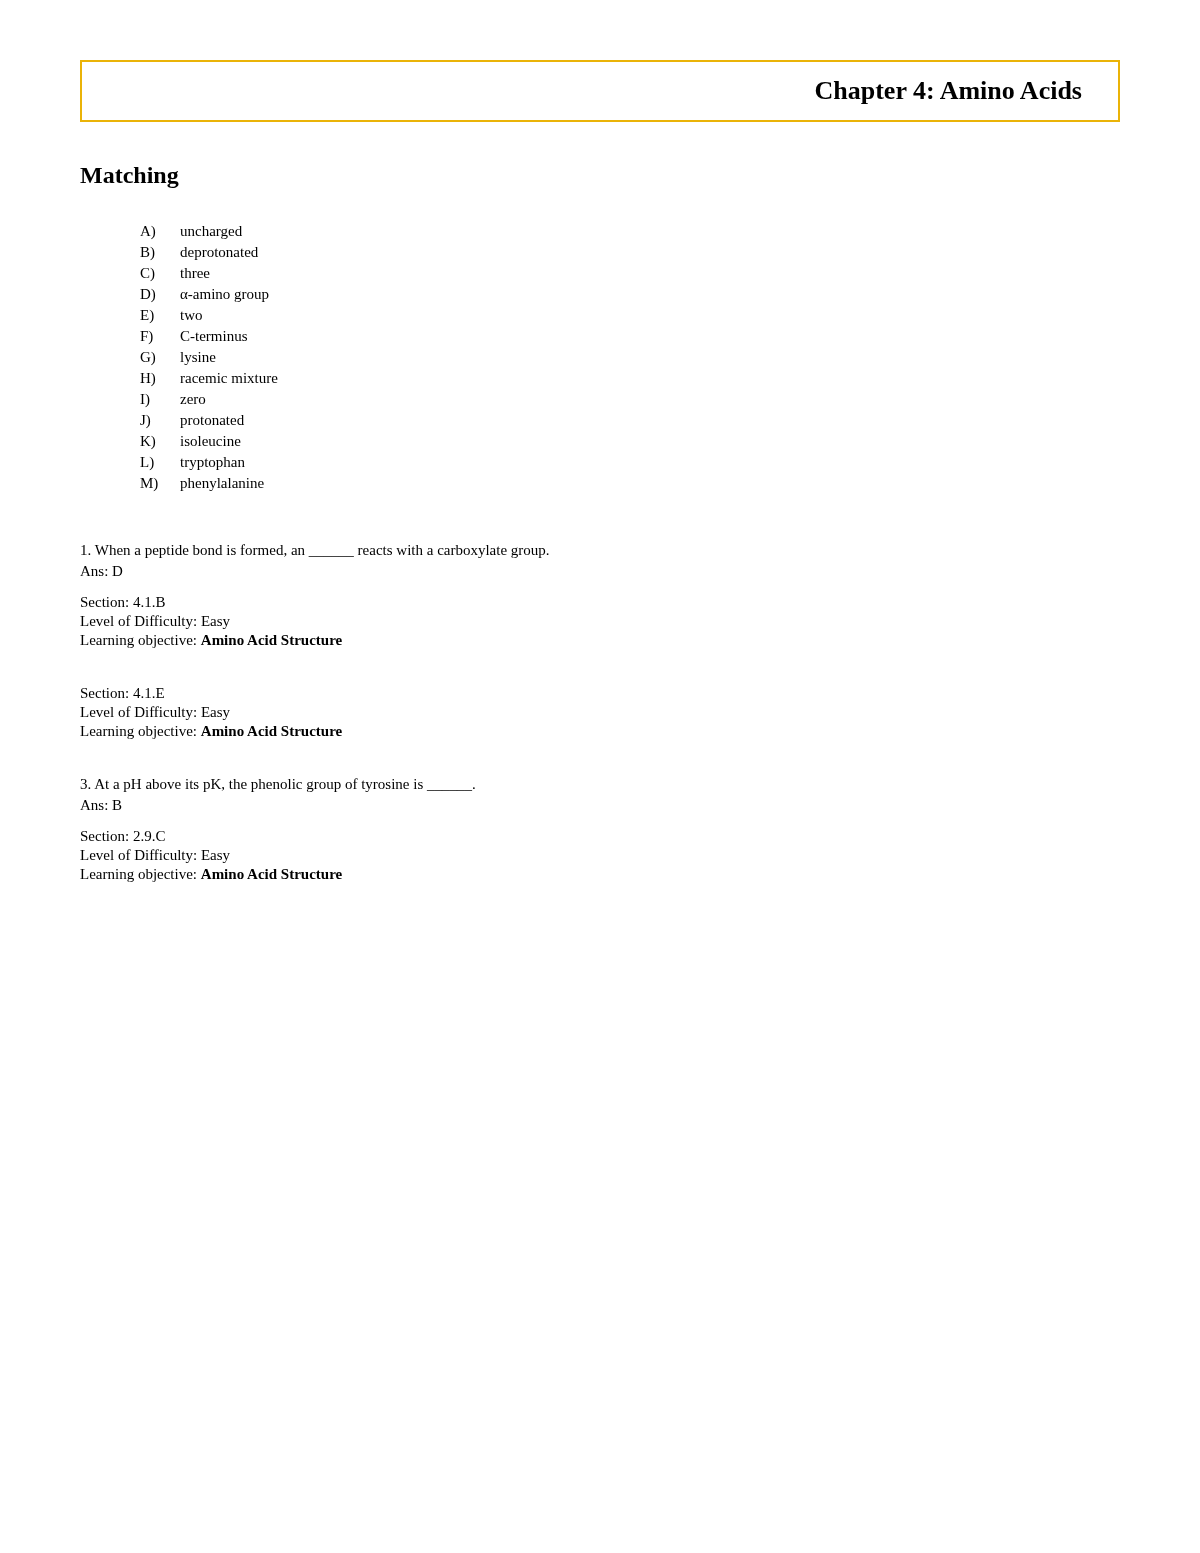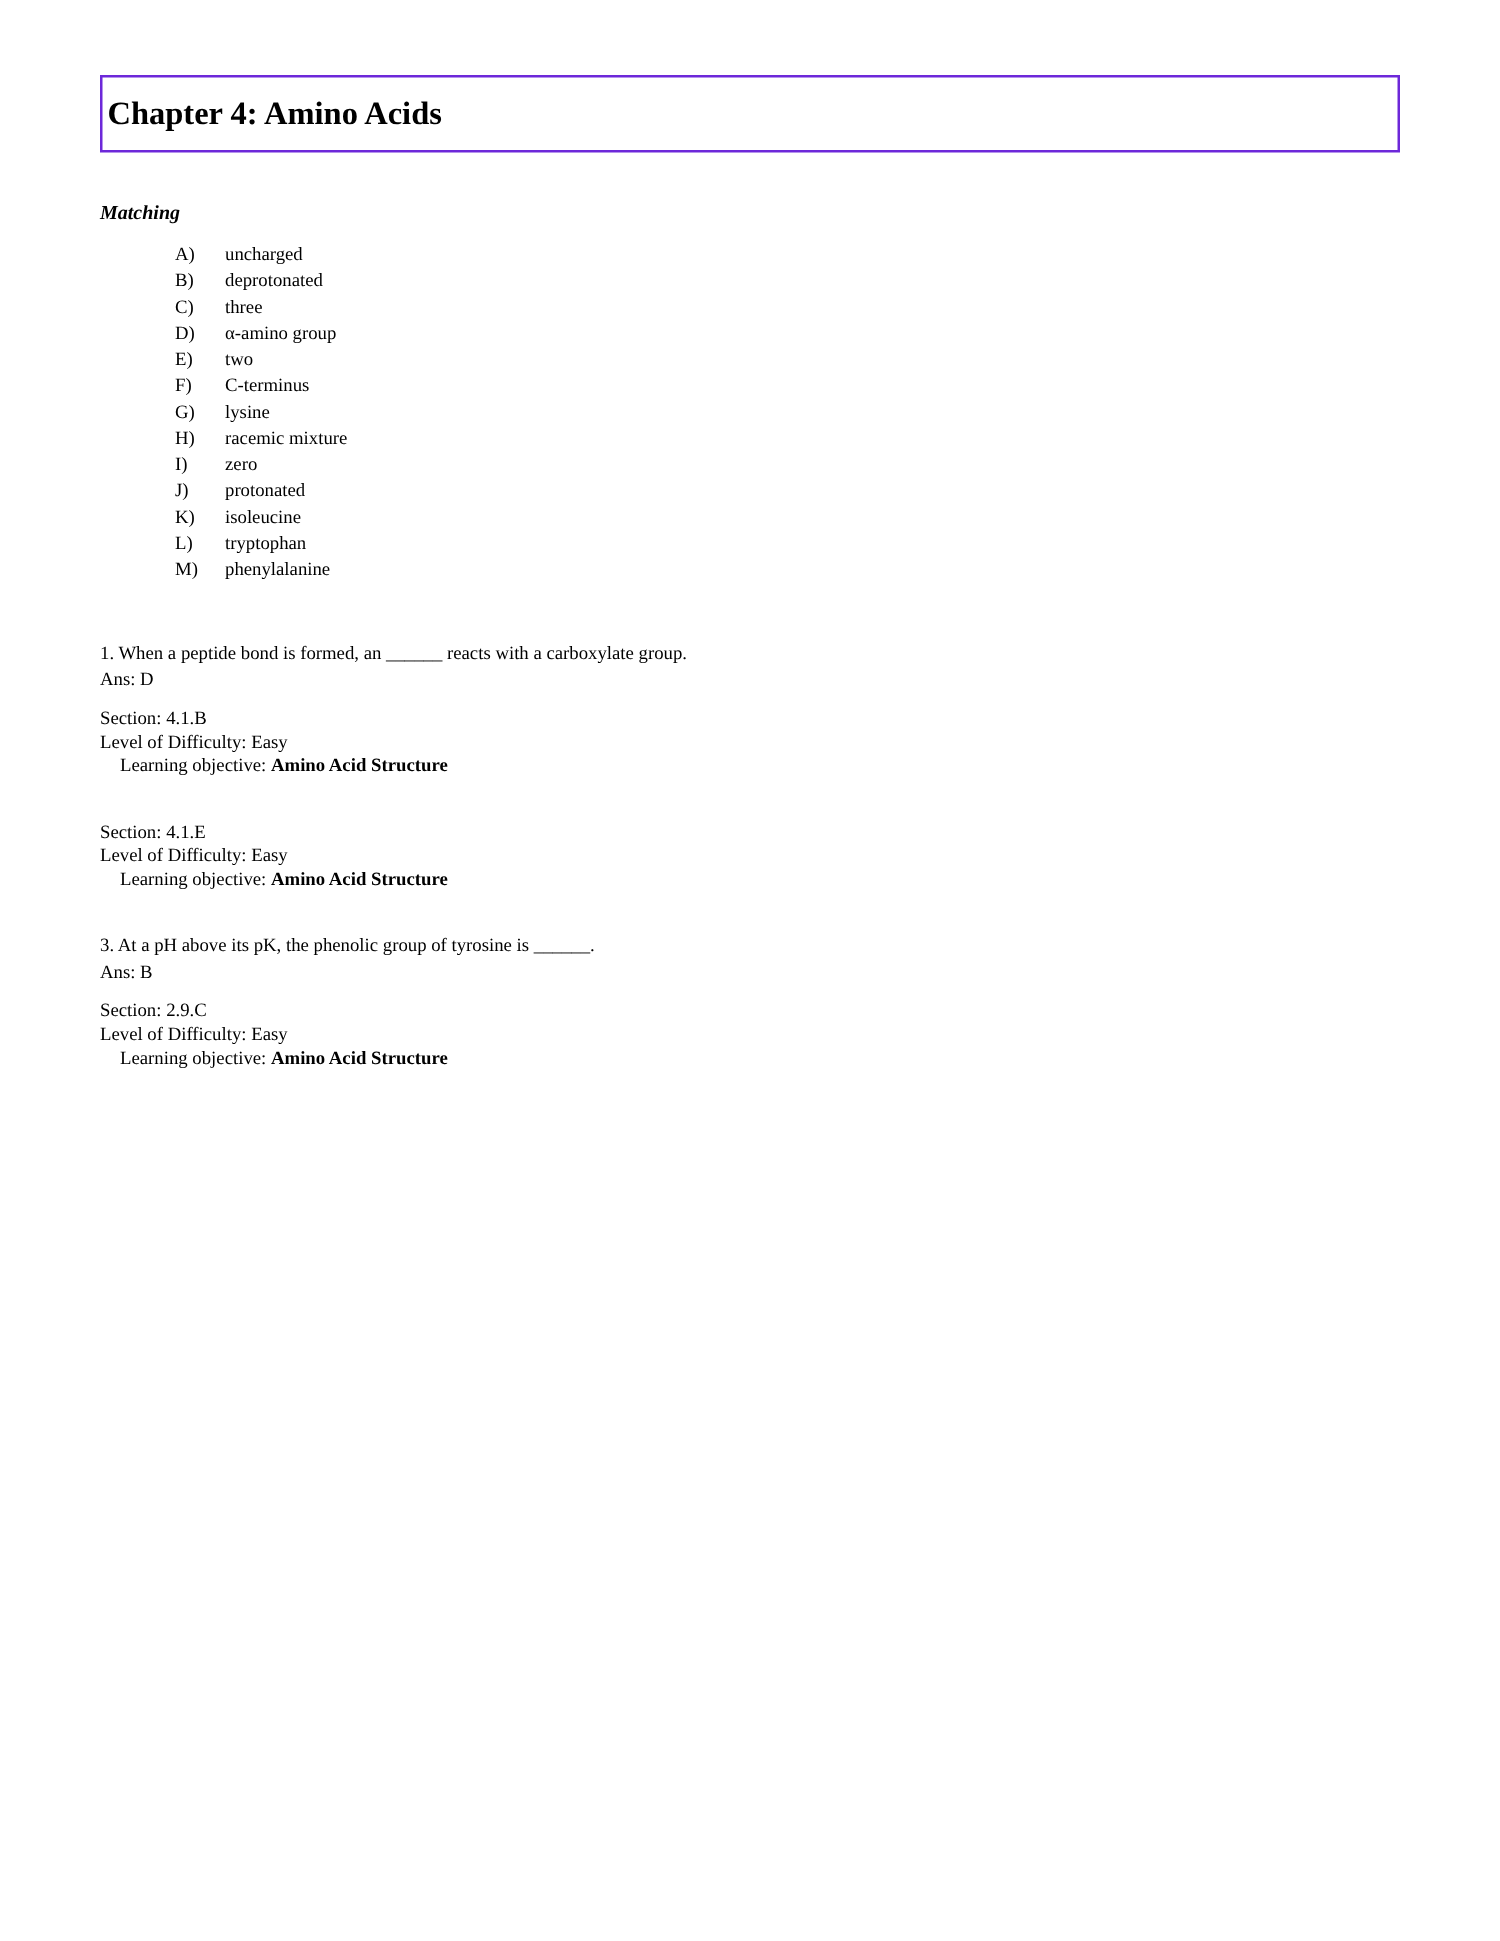--- a/index.html
+++ b/index.html
@@ -12,36 +12,35 @@
       background: #ffffff;
       font-family: "Times New Roman", Times, serif;
       font-size: 15px;
       color: #000000;
       width: 1200px;
       min-height: 1553px;
       padding: 60px 80px;
     }
 
     .page-title-box {
-      border: 2px solid #6d28d9;
-      text-align: left;
-      padding: 14px 4px;
+      border: 2px solid #eab308;
+      text-align: right;
+      padding: 14px 36px;
       margin-bottom: 40px;
     }
 
     .page-title {
       font-size: 26px;
       font-weight: bold;
     }
 
     .section-heading {
-      font-size: 16px;
+      font-size: 24px;
       font-weight: bold;
-      margin-bottom: 16px;
-      font-style: italic;
+      margin-bottom: 34px;
     }
 
     .matching-list {
       list-style: none;
       margin-left: 60px;
       margin-bottom: 50px;
     }
 
     .matching-list li {
       margin-bottom: 4px;
@@ -73,21 +72,20 @@
     .section-label {
       margin-bottom: 2px;
     }
 
     .difficulty-label {
       margin-bottom: 2px;
     }
 
     .learning-obj {
       margin-bottom: 2px;
-      margin-left: 16px;
     }
 
     .learning-obj span {
       font-weight: bold;
     }
   </style>
 </head>
 <body>
 
 <div class="page-title-box">

